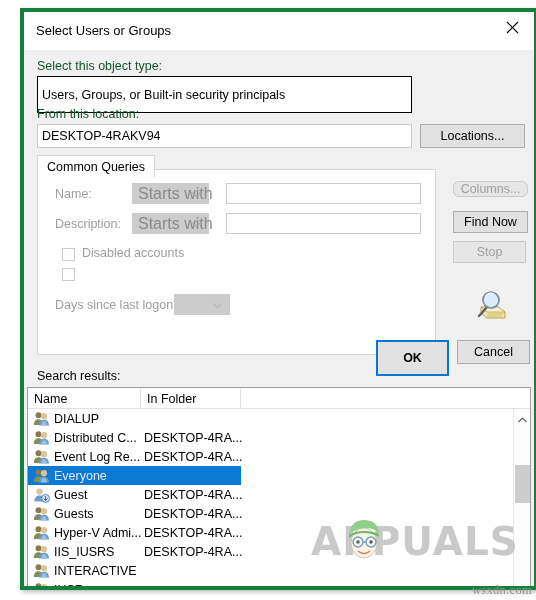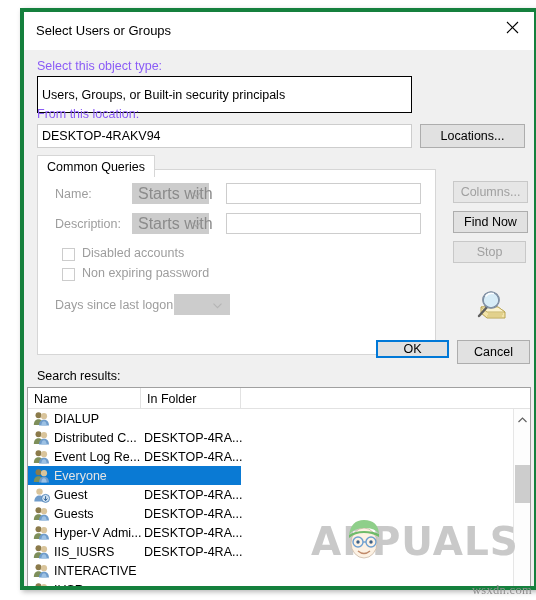--- a/index.html
+++ b/index.html
@@ -66,21 +66,21 @@
     left: 0;
     top: 38px;
     width: 100%;
     height: 544px;
     background: #f0f0f0;
   }
 
   .lbl {
     position: absolute;
     font-size: 12.5px;
-    color: #8b5cf6;
+    color: #14532d;
     white-space: nowrap;
   }
 
   
   .textbox {
     position: absolute;
     background: #ffffff;
     box-sizing: border-box;
     font-size: 12.5px;
     color: #000000;
@@ -343,51 +343,50 @@
               <path d="M0.5 0.5 L4.5 4.5 L8.5 0.5" stroke="#a5a5a5" stroke-width="1.1" fill="none"></path>
             </svg>
         </span>
       </div>
       <div class="textbox tb-plain" style="left:188px; top:43px; width:195px; height:21px;"></div>
 
       <div class="cb" style="left:24px; top:78px;"></div>
       <div class="lbl dis-text" style="left:44px; top:76px;text-align:right;">Disabled accounts</div>
 
       <div class="cb" style="left:24px; top:98px;"></div>
-      <div class="lbl dis-text" style="left:44px; top:96px;">Non expiring password</div>
 
       <div class="lbl dis-text" style="left:17px; top:128px;">Days since last logon:</div>
       <div class="combo-dis" style="left:136px; top:124px; width:56px; height:21px;">
         <span></span>
         <span class="chev">
           <svg width="9" height="6" viewBox="0 0 9 6">
               <path d="M0.5 0.5 L4.5 4.5 L8.5 0.5" stroke="#b5b5b5" stroke-width="1.1" fill="none"></path>
             </svg>
         </span>
       </div>
     </div>
 
-    <div class="btn disabled" style="left:429px; top:131px; width:75px; height:22px;">Columns...</div>
+    <div class="btn disabled" style="left:429px; top:131px; width:75px; height:16px;border-radius:6px;">Columns...</div>
     <div class="btn" style="left:429px; top:161px; width:75px; height:22px;">Find Now</div>
     <div class="btn disabled" style="left:429px; top:191px; width:73px; height:22px;">Stop</div>
 
     <div style="position:absolute; left:447px; top:238px;">
       <svg width="40" height="34" viewBox="0 0 40 34">
         <path d="M10 19 L27 19 L34 24 L34 30 L16 30 L10 25 Z" fill="#f2e3a8" stroke="#b8a24e" stroke-width="1"></path>
         <path d="M10 19 L27 19 L34 24 L16 24 Z" fill="#fbf3cf" stroke="#b8a24e" stroke-width="0.8"></path>
         <line x1="17" y1="26" x2="32" y2="26" stroke="#c9b563" stroke-width="0.8"></line>
         <line x1="16" y1="28" x2="31" y2="28" stroke="#c9b563" stroke-width="0.8"></line>
         <line x1="8" y1="28" x2="17" y2="18" stroke="#5e5e5e" stroke-width="2.4" stroke-linecap="round"></line>
         <circle cx="20" cy="12" r="8" fill="#d7ecf7" stroke="#6e7d92" stroke-width="1.6"></circle>
         <path d="M14.5 8.5 A8 8 0 0 1 23 5.5" stroke="#ffffff" stroke-width="1.6" fill="none" opacity="0.9"></path>
         <circle cx="20" cy="12" r="8" fill="none" stroke="#8fa0b4" stroke-width="0.7"></circle>
       </svg>
     </div>
 
-    <div class="btn default" style="left:352px; top:290px; width:73px; height:18px;">OK</div>
+    <div class="btn default" style="left:352px; top:290px; width:73px; height:36px;font-weight:bold;">OK</div>
     <div class="btn" style="left:433px; top:290px; width:73px; height:24px;">Cancel</div>
 
     <div id="sr-label">Search results:</div>
 
     <div id="listview">
       <div id="lv-header">
         <div class="lv-col" style="left:113px; width:100px;">In Folder</div>
         <div class="lv-col" style="left:0; width:113px;">Name</div>
       </div>
 

